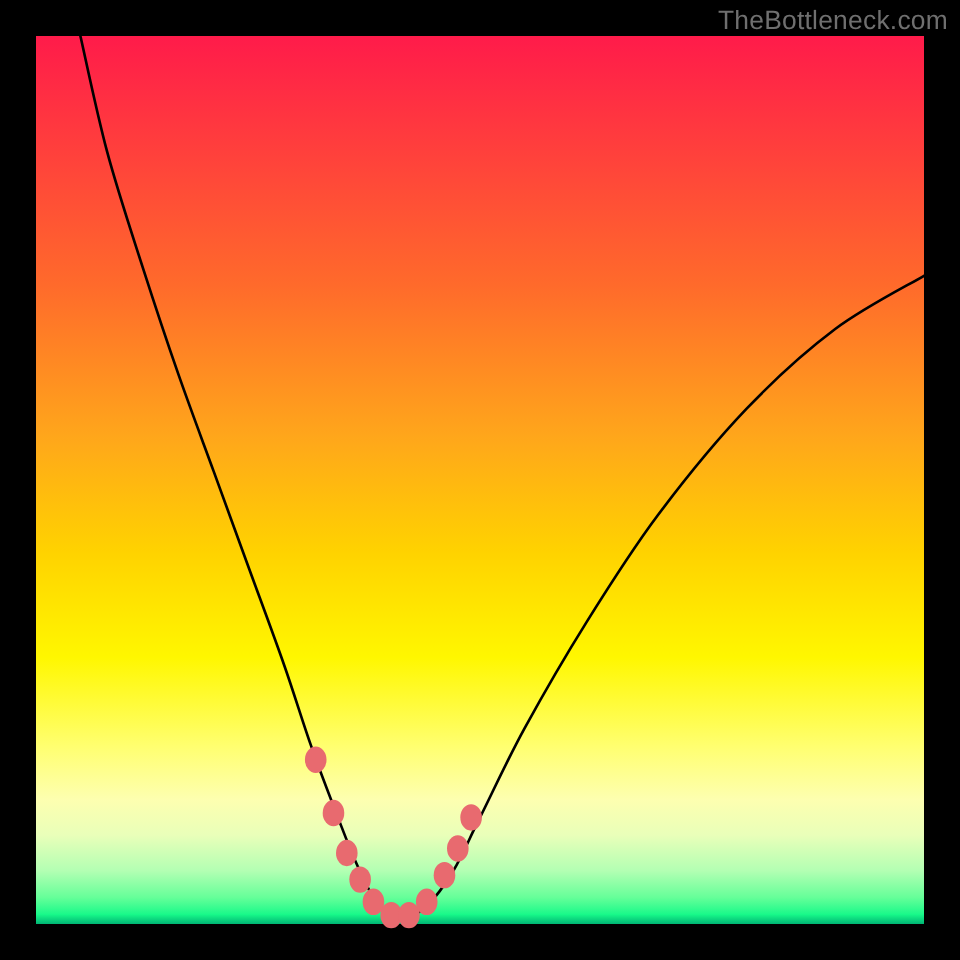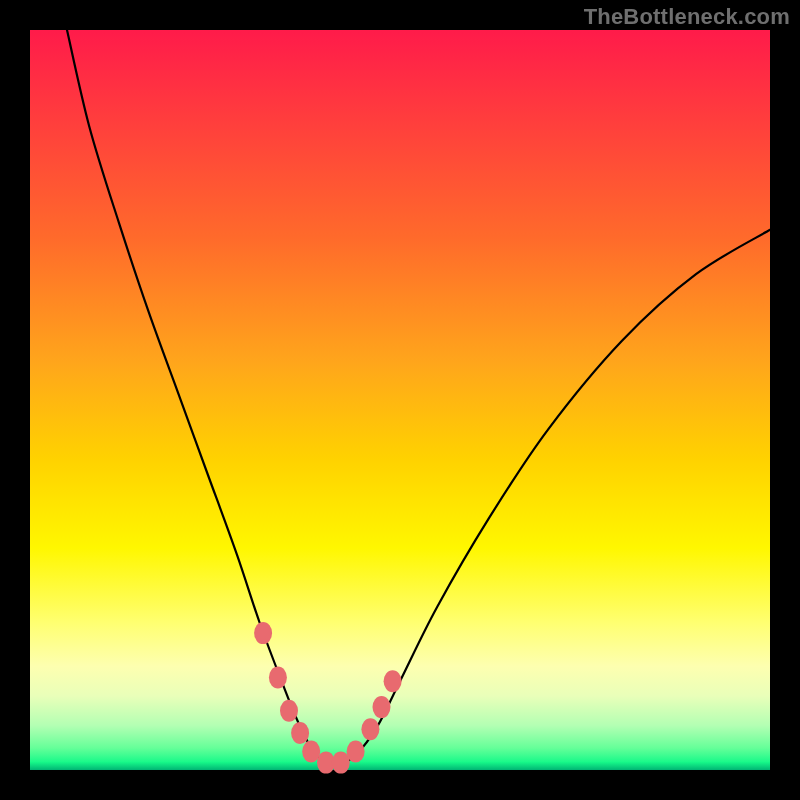--- a/index.html
+++ b/index.html
@@ -47,21 +47,21 @@
     bottom: 0;
     height: 8px;
     background: linear-gradient(to bottom, #17f989 0%, #00b574 100%);
   }
   .watermark {
     position: absolute;
     top: 4px;
     right: 10px;
     color: #6f6f6f;
     font-size: 22px;
-    font-weight: 700;
+    font-weight: 400;
     letter-spacing: 0.2px;
     user-select: none;
   }
   svg.curve-layer {
     position: absolute;
     left: 0;
     top: 0;
     width: 740px;
     height: 740px;
     overflow: visible;

